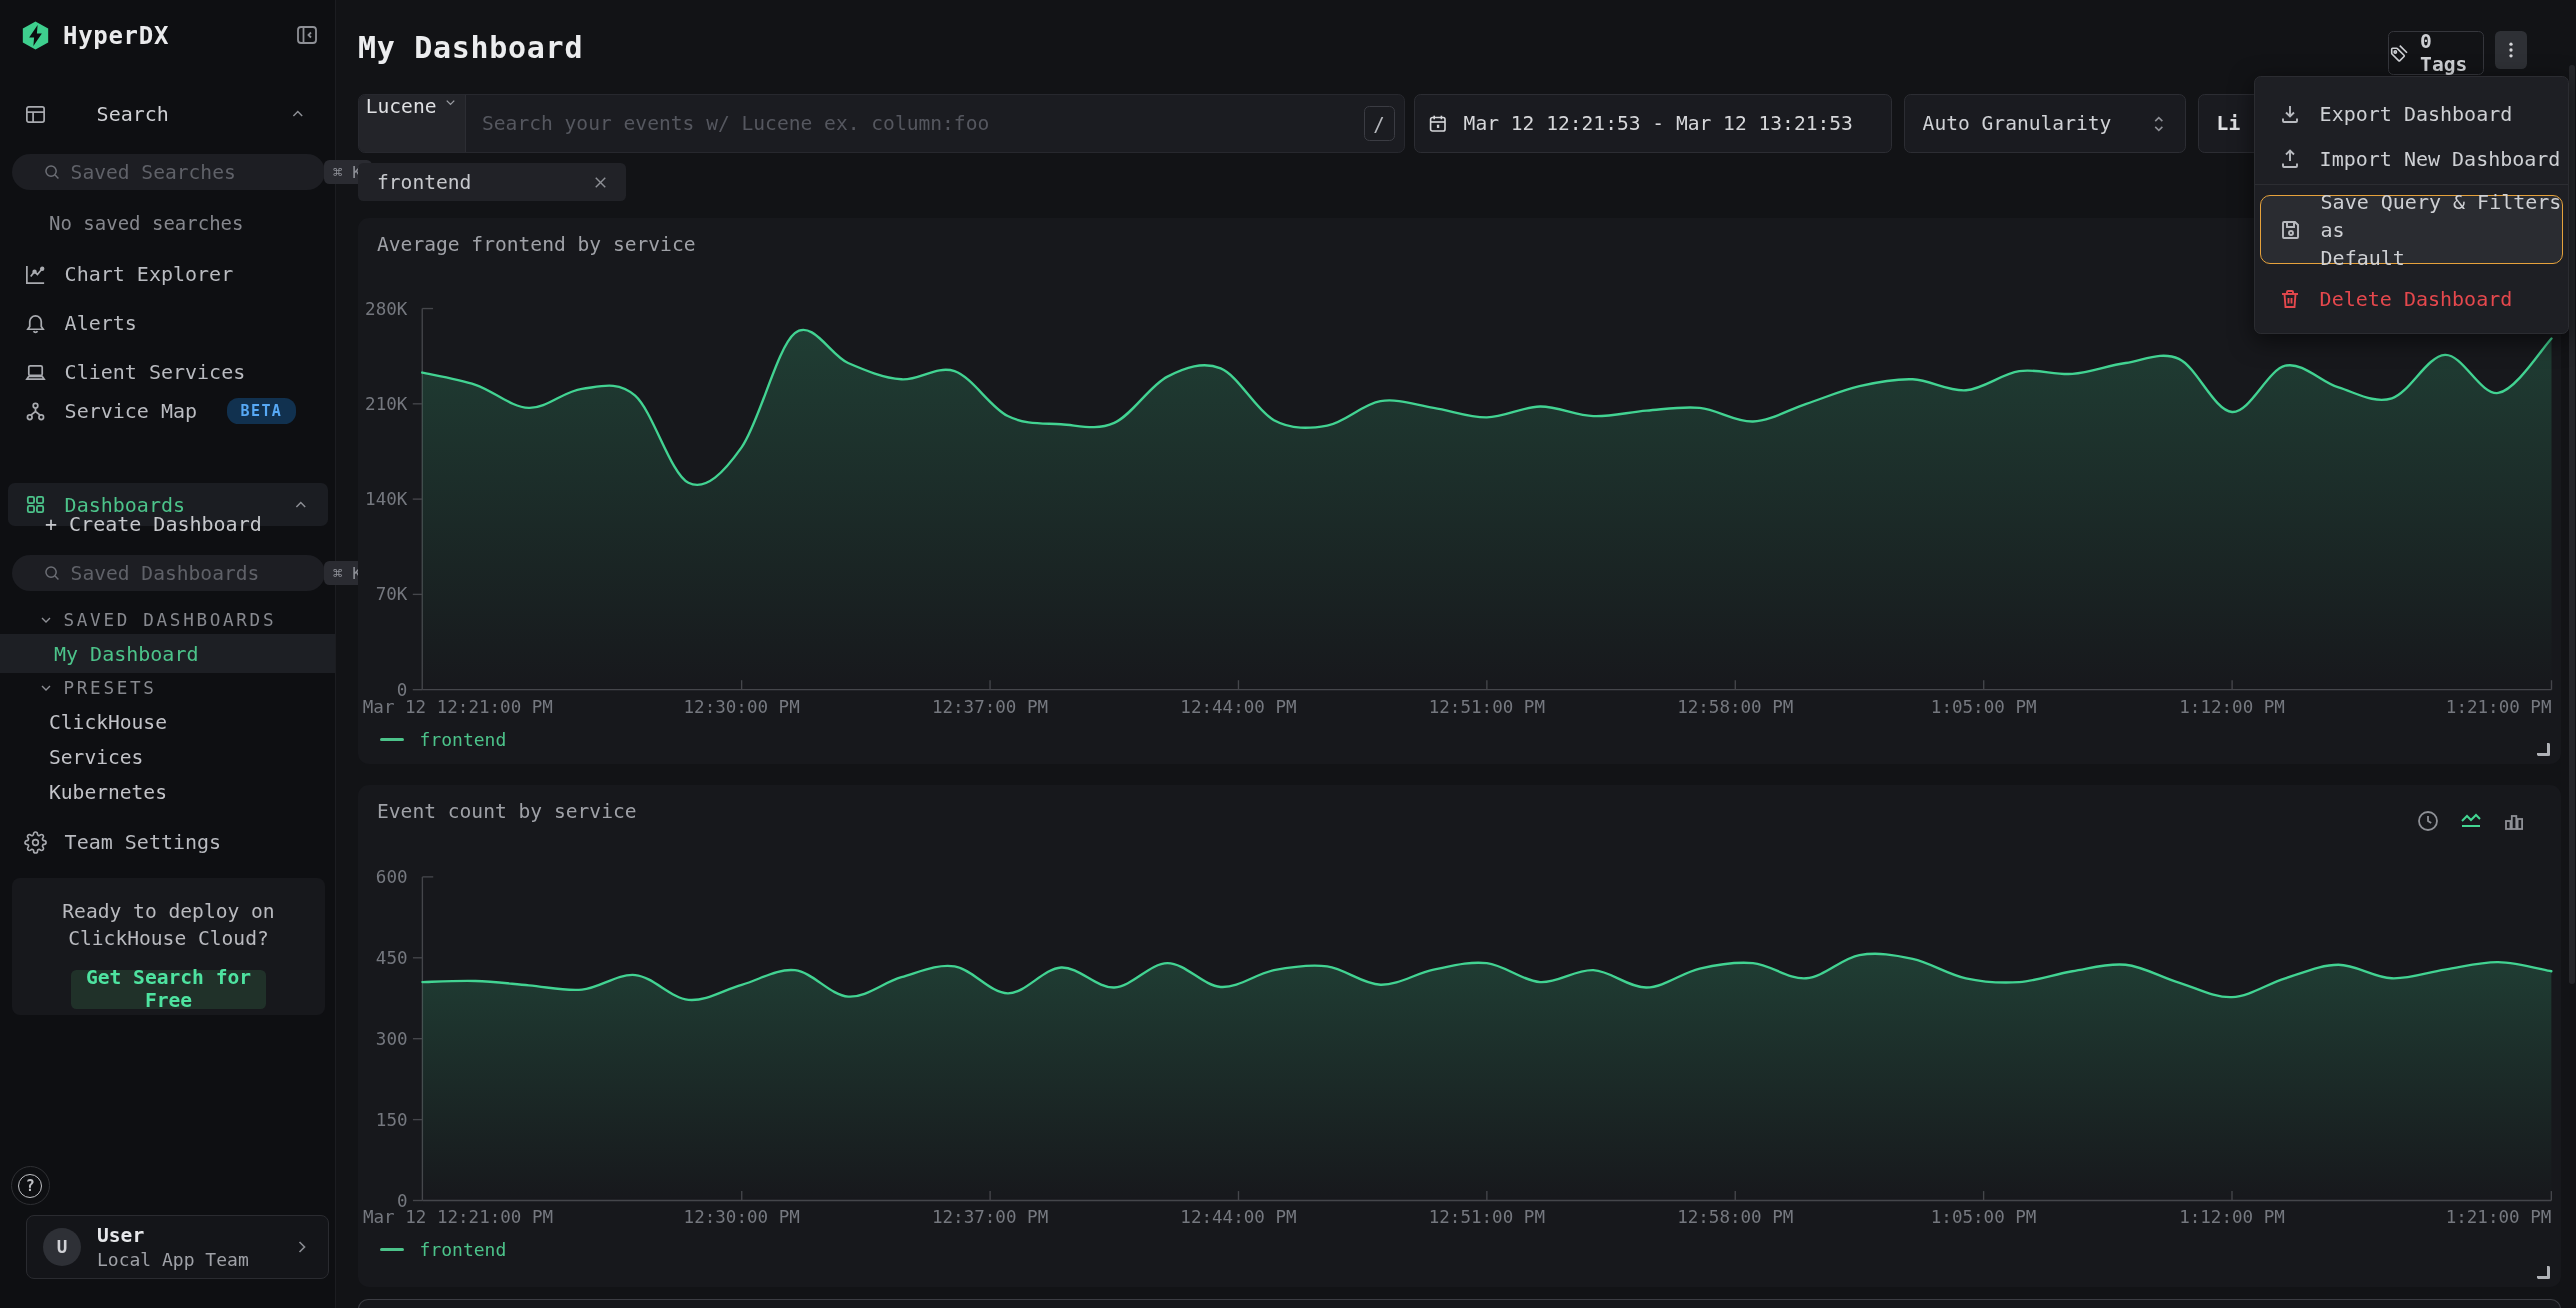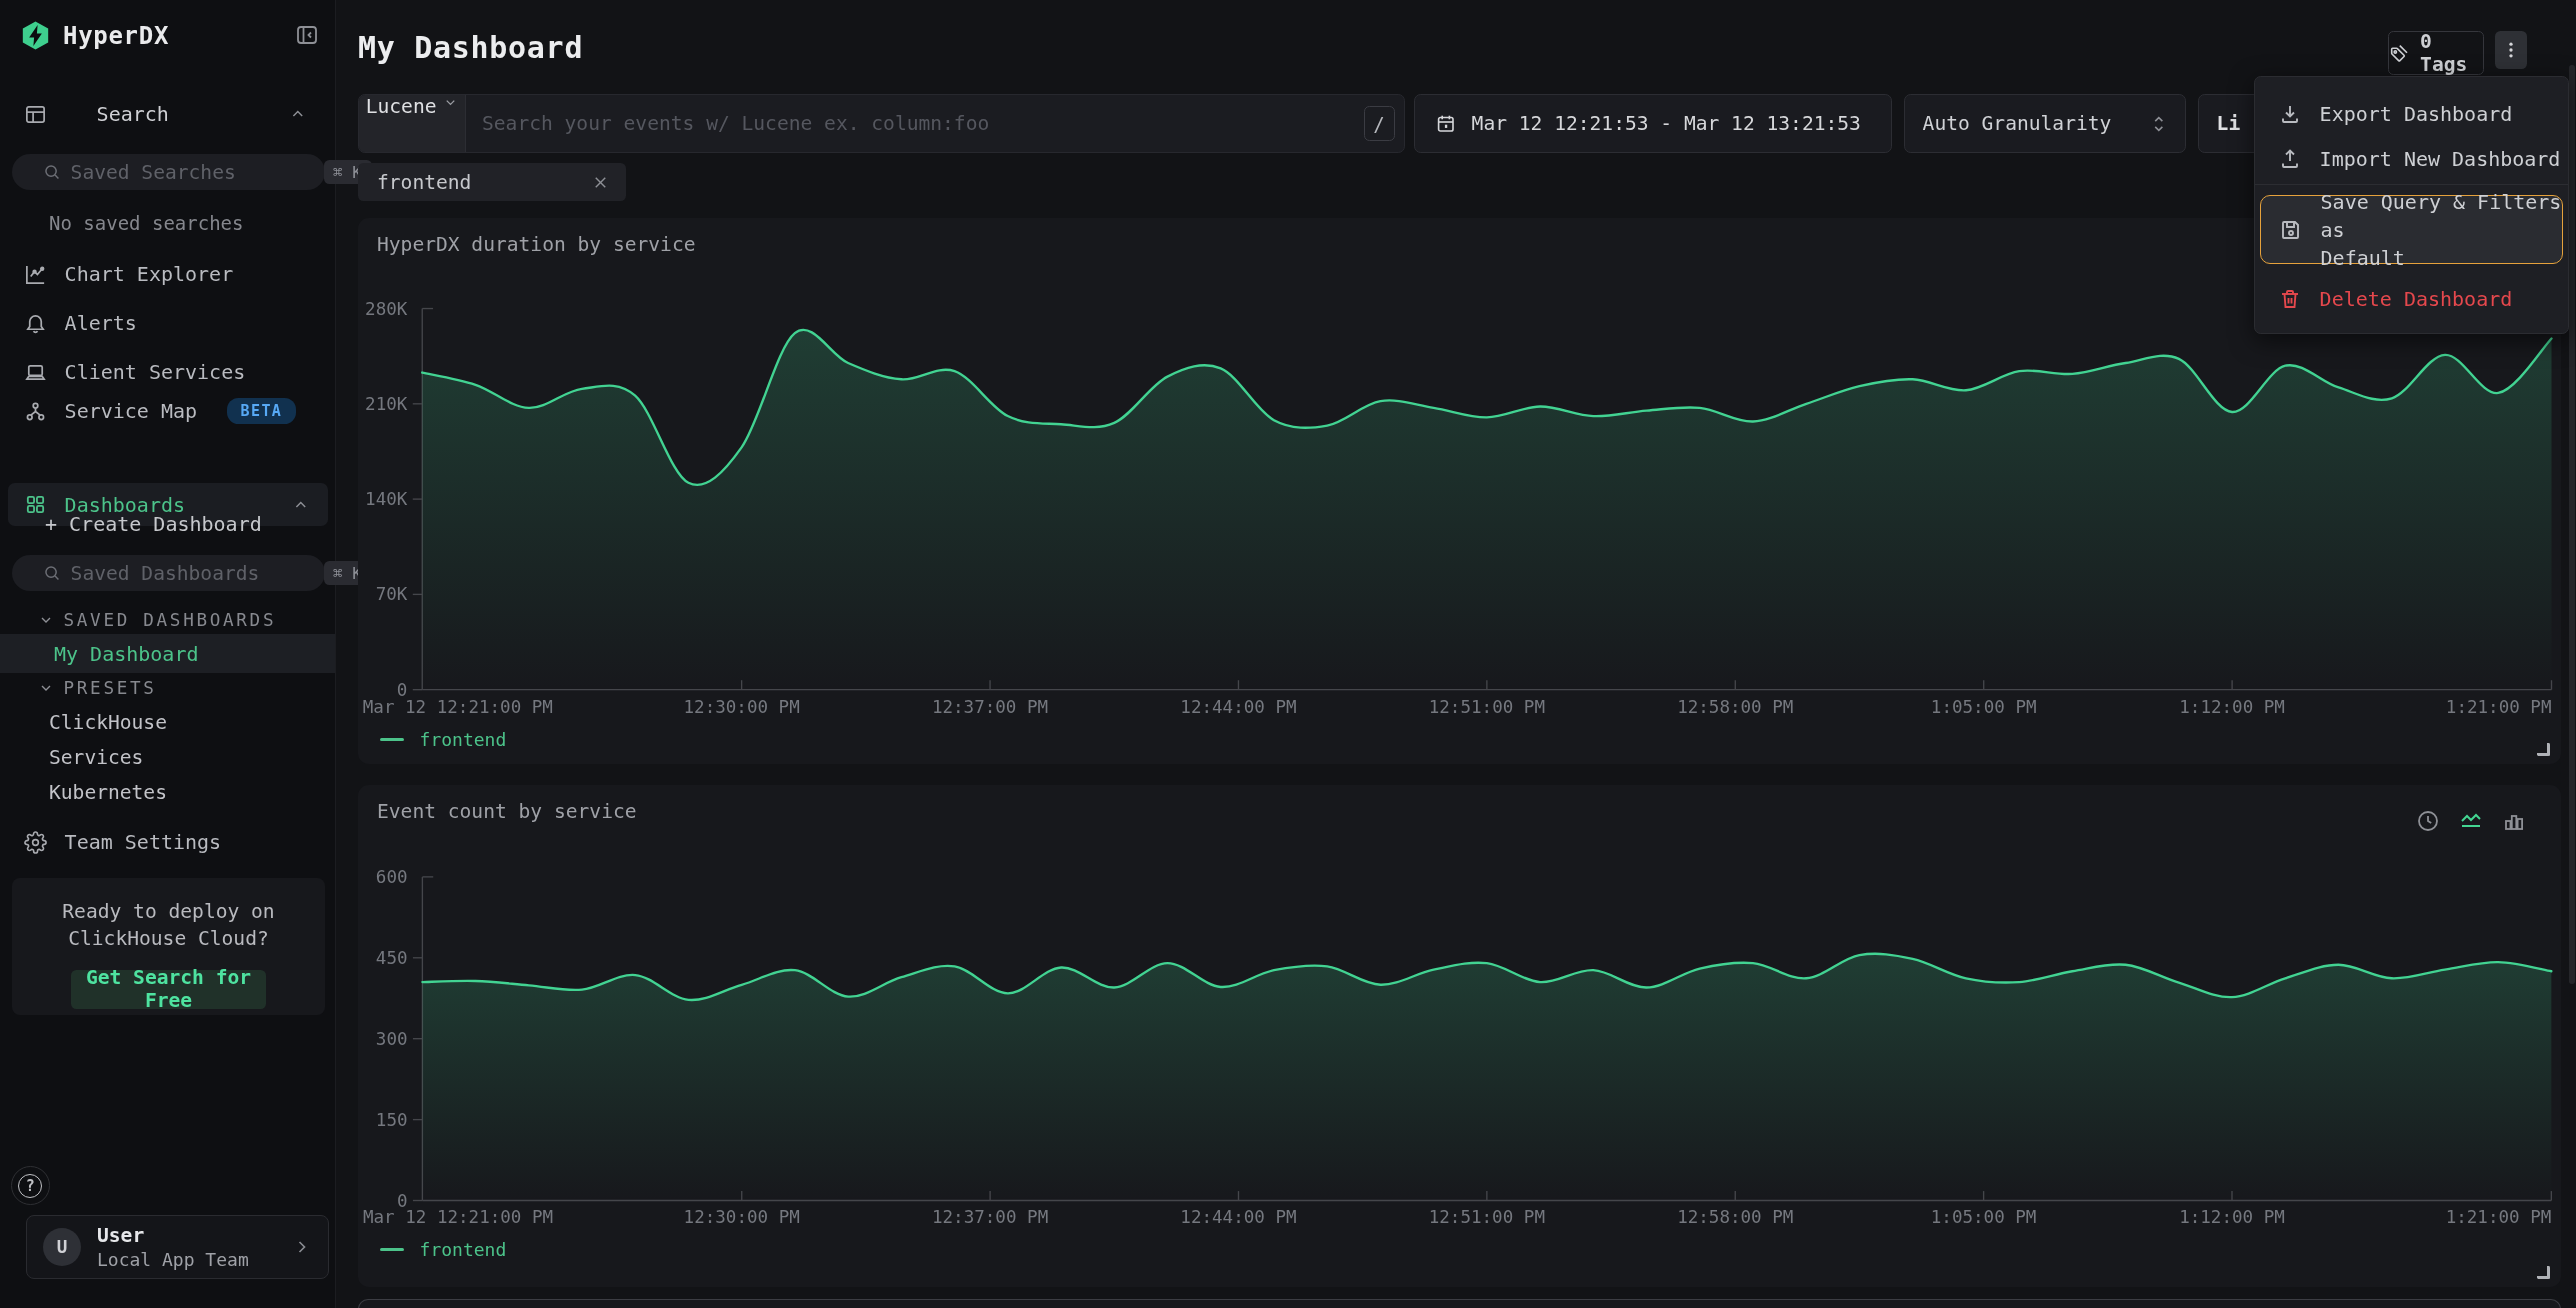--- a/index.html
+++ b/index.html
@@ -44,21 +44,21 @@
   
   .page-title { position:absolute; left:358px; top:30px; font-size:30px; font-weight:bold; color:#ecedef; letter-spacing:0.7px; }
   .tags-btn { position:absolute; left:2388px; top:31px; width:96px; height:44px; border:0.7px solid #35363c; border-radius:5.4px; display:flex; align-items:center; justify-content:center; gap:9.5px; color:#ced0d4; font-size:19.6px; font-weight:bold; }
   .kebab-btn { position:absolute; left:2495px; top:31px; width:32px; height:38px; background:#2e3035; border-radius:5.4px; display:flex; align-items:center; justify-content:center; color:#d4d5d8; }
   .searchbar { position:absolute; left:358px; top:94px; width:1047px; height:59px; background:#1b1c21; border:0.7px solid #27282e; border-radius:6.8px; display:flex; align-items:center; overflow:hidden; }
   .lang-seg { width:107px; height:100%; background:#232429; border-right:0.7px solid #2c2d33; display:flex; align-items:flex-start; justify-content:center; gap:6.8px; color:#dfe0e3; font-size:19.6px; flex:none; }
   .searchbar input { flex:1; height:100%; background:transparent; border:none; outline:none; color:#c9cbd0; font-size:19.6px; font-family:inherit; padding:0 16px; }
   .searchbar input::placeholder { color:#55575f; }
   .slash-badge { flex:none; width:31px; height:35px; margin-right:9.5px; border:1.4px solid #3b3c43; border-radius:5.4px; display:flex; align-items:center; justify-content:center; color:#b6b8bd; font-size:19px; }
   .tool-btn { position:absolute; top:94px; height:59px; background:#1a1b20; border:0.7px solid #2c2d33; border-radius:6.8px; display:flex; align-items:center; color:#d6d7da; font-size:19.6px; }
-  .date-btn { left:1414px; width:478px; padding:0 20px; gap:15px; }
+  .date-btn { left:1414px; width:478px; padding:0 12px; gap:15px; }
   .gran-btn { left:1904px; width:282px; padding:0 17.6px; color:#d0d2d6; }
   .gran-btn .updown { margin-left:auto; color:#8e9096; }
   .live-btn { left:2198px; width:95px; padding:0 17.6px; font-weight:bold; color:#dfe0e3; }
   .chip { position:absolute; left:358px; top:163px; width:268px; height:38px; background:#212227; border-radius:5.4px; display:flex; align-items:center; padding:0 16px 0 19px; }
   .chip .lbl { color:#c6c8cc; font-size:19.6px; }
   .chip .x { margin-left:auto; color:#8e9096; }
 
   
   .panel { position:absolute; left:358px; width:2203px; background:#17181c; border-radius:10.8px; }
   .panel-1 { top:218px; height:546px; }
@@ -343,21 +343,21 @@
     <span class="lbl">frontend</span>
     <span class="x">
       <svg width="19" height="19" viewBox="0 0 24 24" fill="none" stroke="currentColor" stroke-width="1.8">
           <line x1="6" y1="6" x2="18" y2="18"></line>
           <line x1="18" y1="6" x2="6" y2="18"></line>
         </svg>
     </span>
   </div>
 
   <div class="panel panel-1">
-    <div class="panel-title">HyperDX duration by service</div>
+    <div class="panel-title">Average frontend by service</div>
     <svg class="chart" id="chart1" width="2203" height="546" viewBox="0 0 3260 808">
         <defs>
           <linearGradient id="grad0" x1="0" y1="0" x2="0" y2="1">
             <stop offset="0" stop-color="#42d392" stop-opacity="0.20"></stop>
             <stop offset="1" stop-color="#42d392" stop-opacity="0"></stop>
           </linearGradient>
         </defs>
         <line x1="95" y1="134" x2="95" y2="698" stroke="#45464b" stroke-width="2"></line>
         <line x1="95" y1="698" x2="3246" y2="698" stroke="#45464b" stroke-width="2"></line>
         <line x1="95" y1="134" x2="111" y2="134" stroke="#45464b" stroke-width="2"></line>

